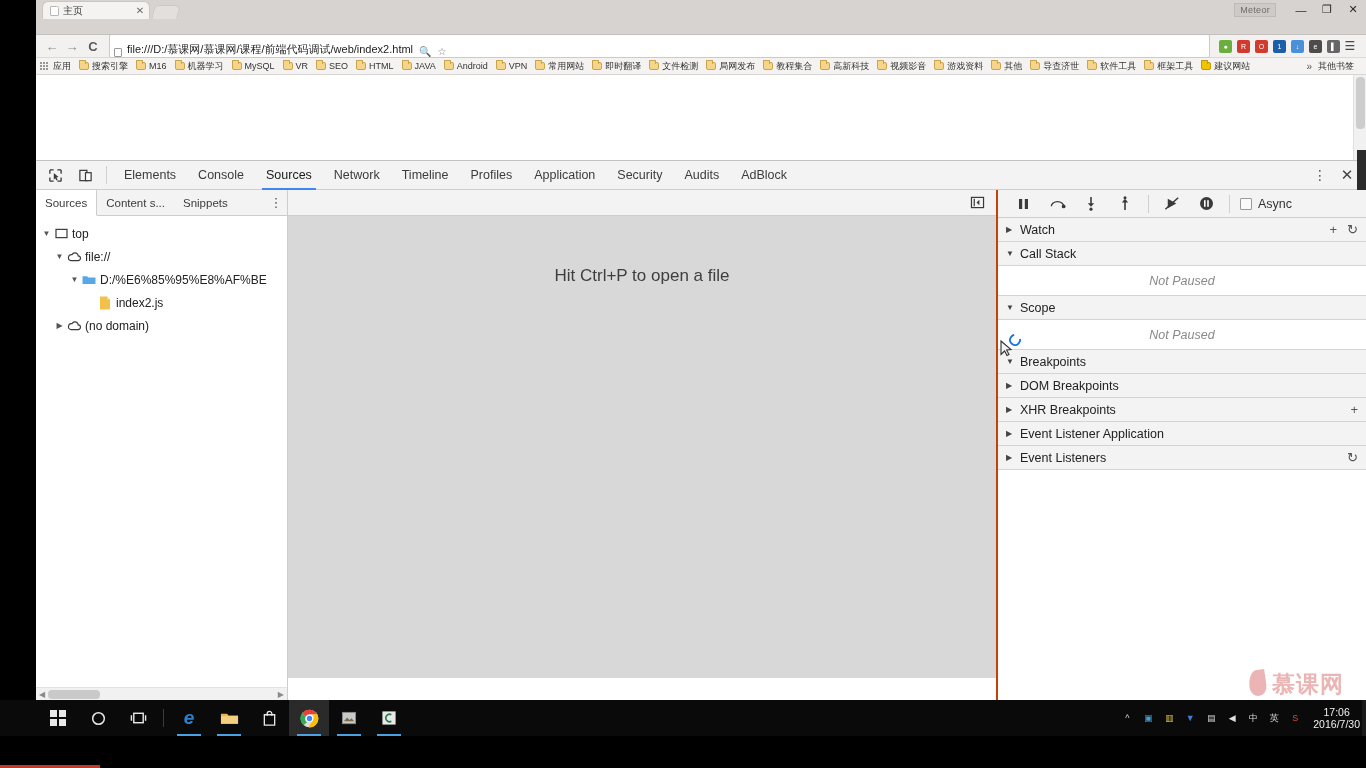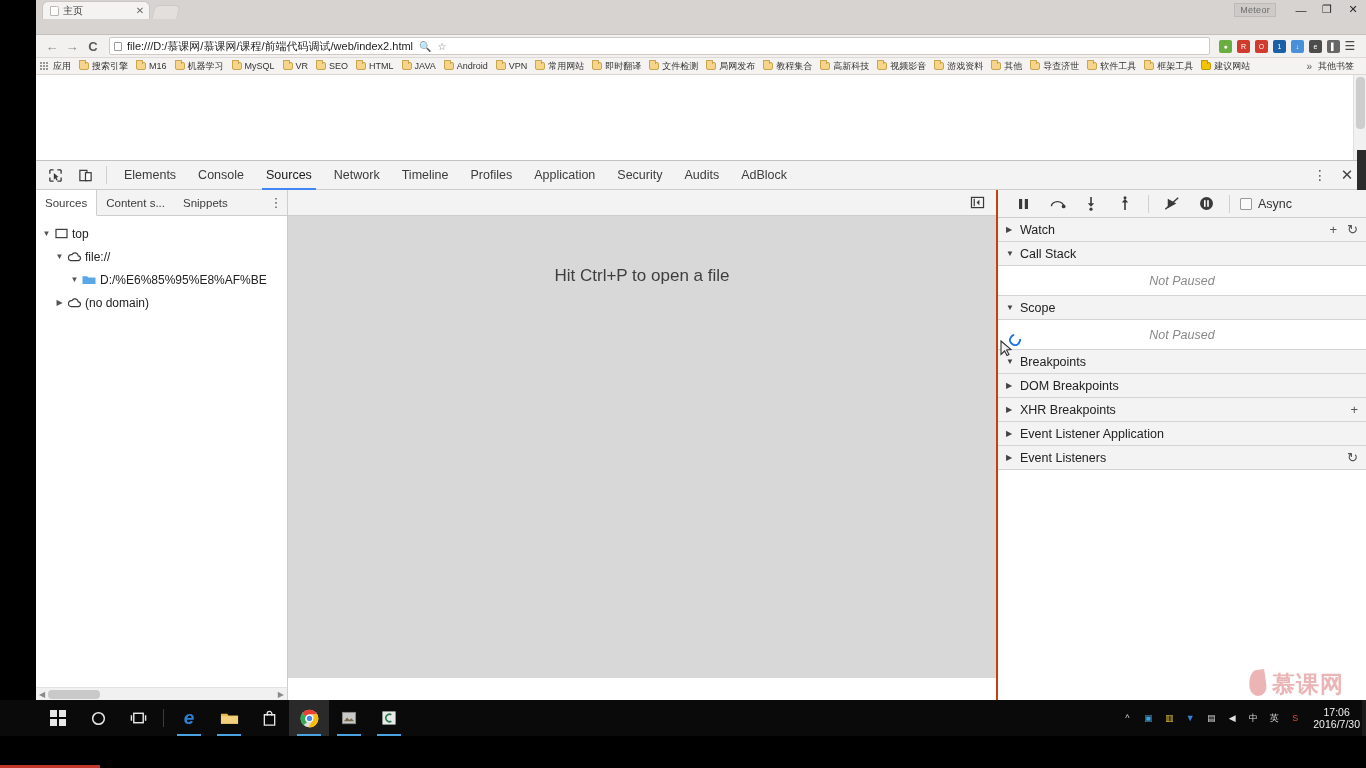--- a/index.html
+++ b/index.html
@@ -54,22 +54,22 @@
   .wbtn { width: 26px; text-align: center; font-size: 11px; color: #2b2b2b; }
 
   
   .navbar {
     height: 23px; background: #f2f1f0; display: flex; align-items: center;
     padding: 0 6px; border-bottom: 1px solid #dcd9d6;
   }
   .navicon { font-size: 13px; color: #8b8b8b; width: 20px; text-align: center; }
   .reload { font-size: 13px; color: #5a5a5a; width: 22px; text-align: center; font-weight: 600; }
   .omnibox {
-    flex: 1; height: 18px; background: #fff; border: 1px solid #cdcac7;
-    border-radius: 2px; display: flex; align-items: center; padding: 0 4px;
+    flex: 1; height: 24px; background: #fff; border: 1px solid #cdcac7;
+    border-radius: 2px; display: flex; align-items: flex-end; padding: 0 4px;
     margin: 0 5px; font-size: 11px; color: #222;
   }
   .omnibox .pageicon {
     width: 8px; height: 9px; border: 1px solid #9a9a9a; border-radius: 1px;
     margin-right: 5px; flex: 0 0 auto; background: #fff;
   }
   .omni-url { white-space: nowrap; overflow: hidden; }
   .omni-right { display: flex; align-items: center; gap: 6px; padding-left: 6px; }
   .omni-right span { font-size: 10px; color: #787878; }
   .ext-tray { display: flex; align-items: center; gap: 5px; padding-left: 4px; }
@@ -493,20 +493,30 @@
             </div>
             <div class="tnode" style="padding-left:32px">
               <span class="tw">▼</span>
               <span class="ticon">
                 <svg width="14" height="11" viewBox="0 0 14 11">
                     <path d="M0.5 2.2h4.6l1.1 1.3h7.3v6.6H0.5z" fill="#5aa7e8"></path>
                   </svg>
               </span>
               <span>D:/%E6%85%95%E8%AF%BE</span>
             </div>
+            <div class="tnode" style="padding-left:48px">
+              <span class="tw empty">▶</span>
+              <span class="ticon">
+                <svg width="12" height="14" viewBox="0 0 12 14">
+                    <path d="M1 0.5h7l3 3v10H1z" fill="#f2c14b"></path>
+                    <path d="M8 0.5v3h3z" fill="#f8dd96"></path>
+                  </svg>
+              </span>
+              <span>index2.js</span>
+            </div>
             <div class="tnode" style="padding-left:17px">
               <span class="tw">▶</span>
               <span class="ticon">
                 <svg width="15" height="11" viewBox="0 0 16 12">
                     <path d="M4.2 10.5h7.6a2.6 2.6 0 0 0 .2-5.2A3.6 3.6 0 0 0 5.2 4 2.8 2.8 0 0 0 4.2 10.5z" stroke="#3a3a3a" stroke-width="1.2" fill="none"></path>
                   </svg>
               </span>
               <span>(no domain)</span>
             </div>
           </div>

